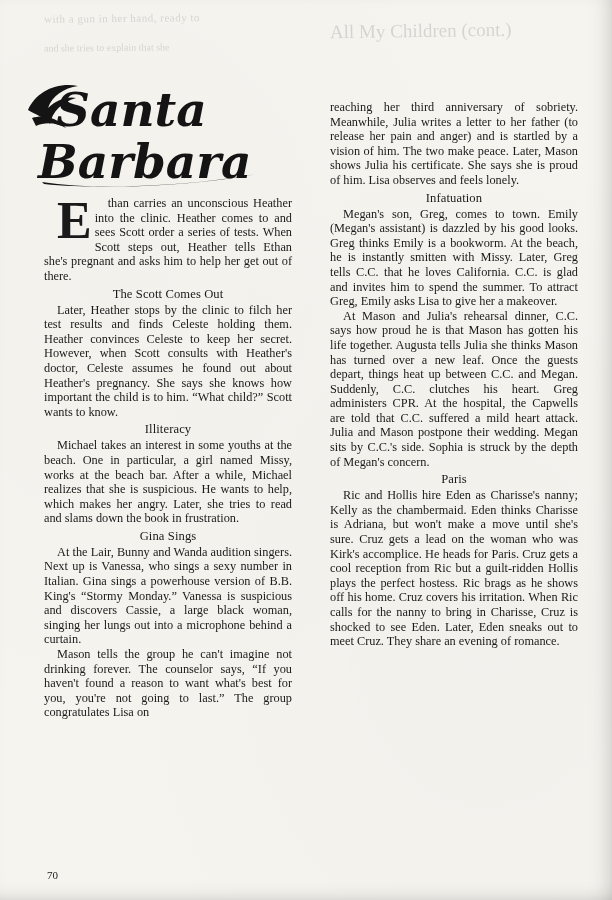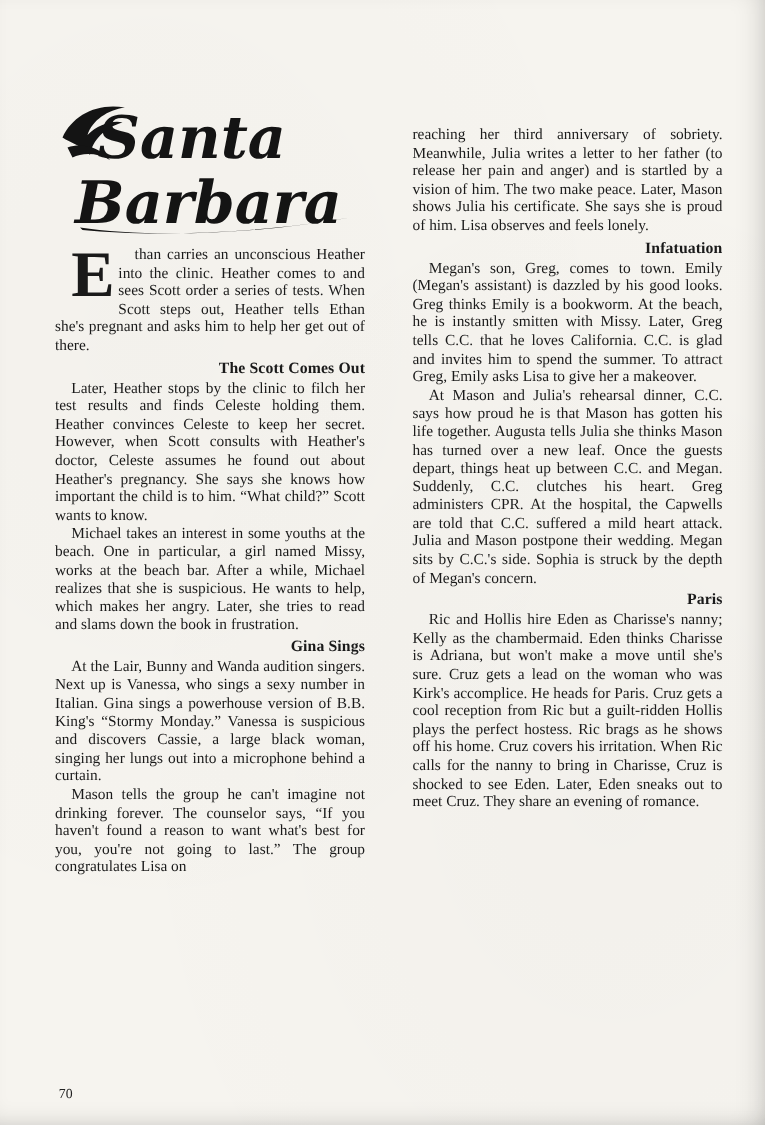--- a/index.html
+++ b/index.html
@@ -67,21 +67,21 @@
     top: 34px;
     font-family: "Liberation Serif", serif;
     font-size: 10px;
     color: #333;
     transform: rotate(-0.5deg);
   }
 
   
   .masthead {
     position: absolute;
-    left: 44px;
+    left: 22px;
     top: 74px;
     width: 266px;
     height: 118px;
   }
   .masthead svg { display: block; }
   .masthead .script-text {
     font-family: "DejaVu Serif", serif;
     font-style: italic;
     font-weight: bold;
   }
@@ -111,22 +111,22 @@
   p.body {
     margin: 0;
     text-indent: 13px;
   }
   p.body.nofirst { text-indent: 0; }
 
   h2.section {
     margin: 3px 0 1px 0;
     font-size: 12.6px;
     line-height: 15px;
-    font-weight: bold;
-    text-align: right;
+    font-weight: normal;
+    text-align: center;
     letter-spacing: 0.1px;
   }
 
   
   .dropcap-para {
     position: relative;
     min-height: 56px;
   }
   .dropcap {
     float: left;
@@ -154,20 +154,25 @@
     pointer-events: none;
     box-shadow: inset -16px 0 26px -20px rgba(0,0,0,0.28),
                 inset 0 -14px 22px -18px rgba(0,0,0,0.22);
   }
 </style>
 </head>
 <body>
 
 <div class="page">
 
+  <div class="ghost-top">
+    <div class="g1">with a gun in her hand, ready to</div>
+    <div class="g2">All My Children (cont.)</div>
+    <div class="g3">and she tries to explain that she</div>
+  </div>
 
   <div class="masthead">
     <svg width="266" height="118" viewBox="0 0 266 118" xmlns="http://www.w3.org/2000/svg">
 
       <path d="M6 36 C 14 18, 34 8, 56 12 C 42 14, 30 22, 26 34 C 34 26, 46 22, 54 24 C 40 28, 30 38, 28 50 C 24 44, 12 40, 6 36 Z" fill="#141414"></path>
       <path d="M10 44 C 22 40, 36 44, 44 54 C 34 48, 22 48, 14 52 Z" fill="#141414"></path>
       <text class="script-text" x="34" y="52" font-size="47" fill="#141414">Santa</text>
       <text class="script-text" x="16" y="104" font-size="47" fill="#141414">Barbara</text>
 
       <path d="M20 108 C 70 116, 160 114, 236 100 C 170 112, 80 116, 22 110 Z" fill="#141414"></path>
@@ -175,20 +180,21 @@
   </div>
 
   <div class="columns">
 
     <div class="col col-left">
       <p class="body dropcap-para"><span class="dropcap">E</span><span>than carries an unconscious Heather into the clinic. Heather comes to and sees Scott order a series of tests. When Scott steps out, Heather tells Ethan she's pregnant and asks him to help her get out of there.</span></p>
 
       <h2 class="section">The Scott Comes Out</h2>
       <p class="body">Later, Heather stops by the clinic to filch her test results and finds Celeste holding them. Heather convinces Celeste to keep her secret. However, when Scott consults with Heather's doctor, Celeste assumes he found out about Heather's pregnancy. She says she knows how important the child is to him. “What child?” Scott wants to know.</p>
 
+      <h2 class="section">Illiteracy</h2>
       <p class="body">Michael takes an interest in some youths at the beach. One in particular, a girl named Missy, works at the beach bar. After a while, Michael realizes that she is suspicious. He wants to help, which makes her angry. Later, she tries to read and slams down the book in frustration.</p>
 
       <h2 class="section">Gina Sings</h2>
       <p class="body">At the Lair, Bunny and Wanda audition singers. Next up is Vanessa, who sings a sexy number in Italian. Gina sings a powerhouse version of B.B. King's “Stormy Monday.” Vanessa is suspicious and discovers Cassie, a large black woman, singing her lungs out into a microphone behind a curtain.</p>
 
       <p class="body">Mason tells the group he can't imagine not drinking forever. The counselor says, “If you haven't found a reason to want what's best for you, you're not going to last.” The group congratulates Lisa on</p>
     </div>
 
     <div class="col col-right">
       <p class="body nofirst">reaching her third anniversary of sobriety. Meanwhile, Julia writes a letter to her father (to release her pain and anger) and is startled by a vision of him. The two make peace. Later, Mason shows Julia his certificate. She says she is proud of him. Lisa observes and feels lonely.</p>

